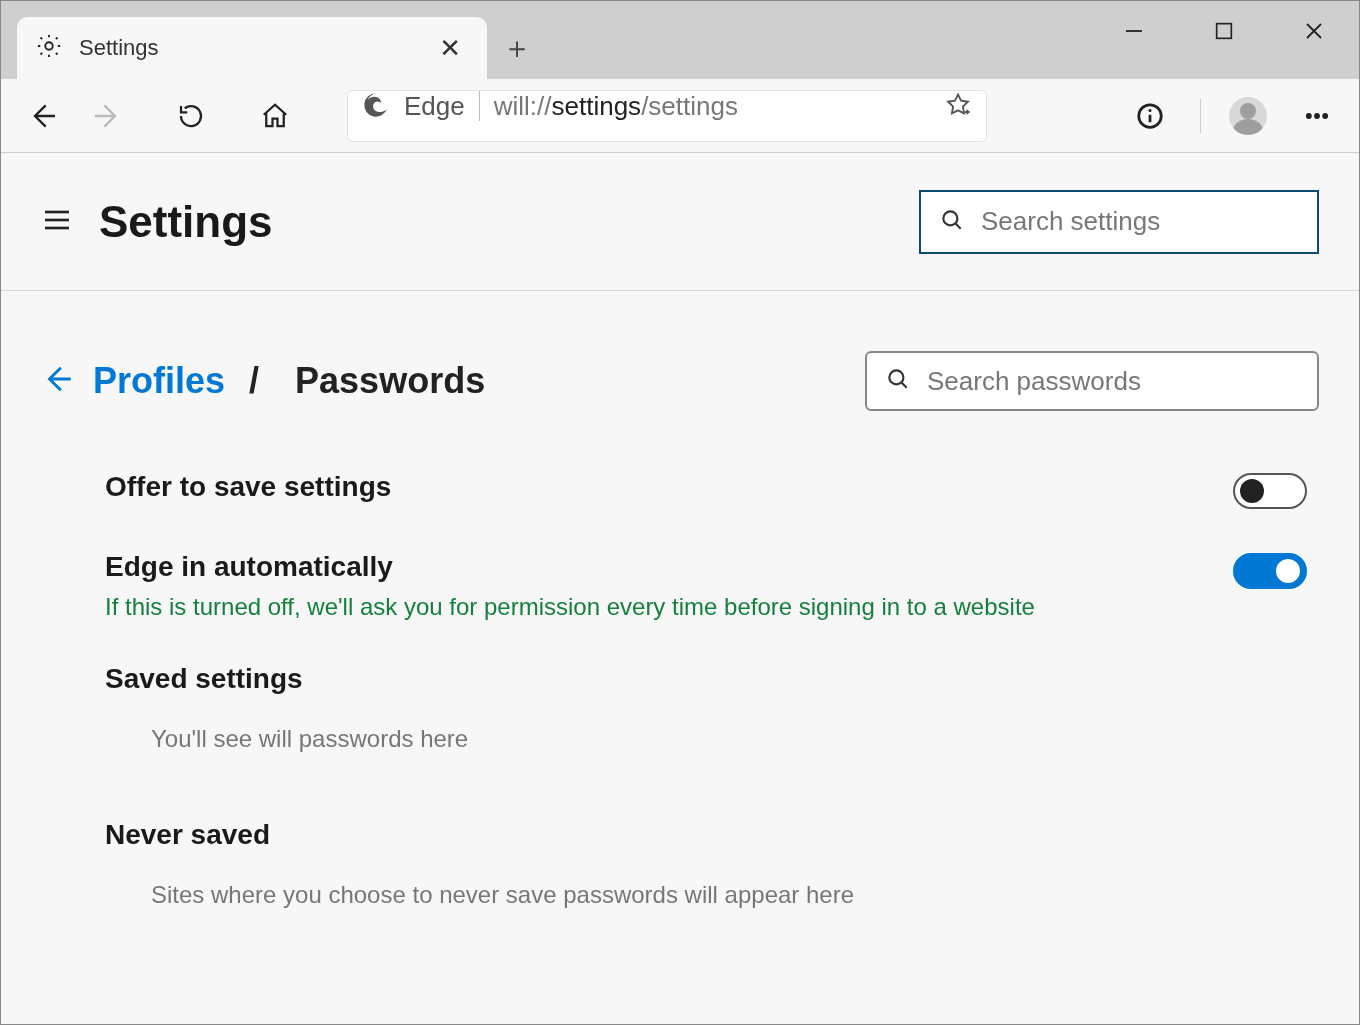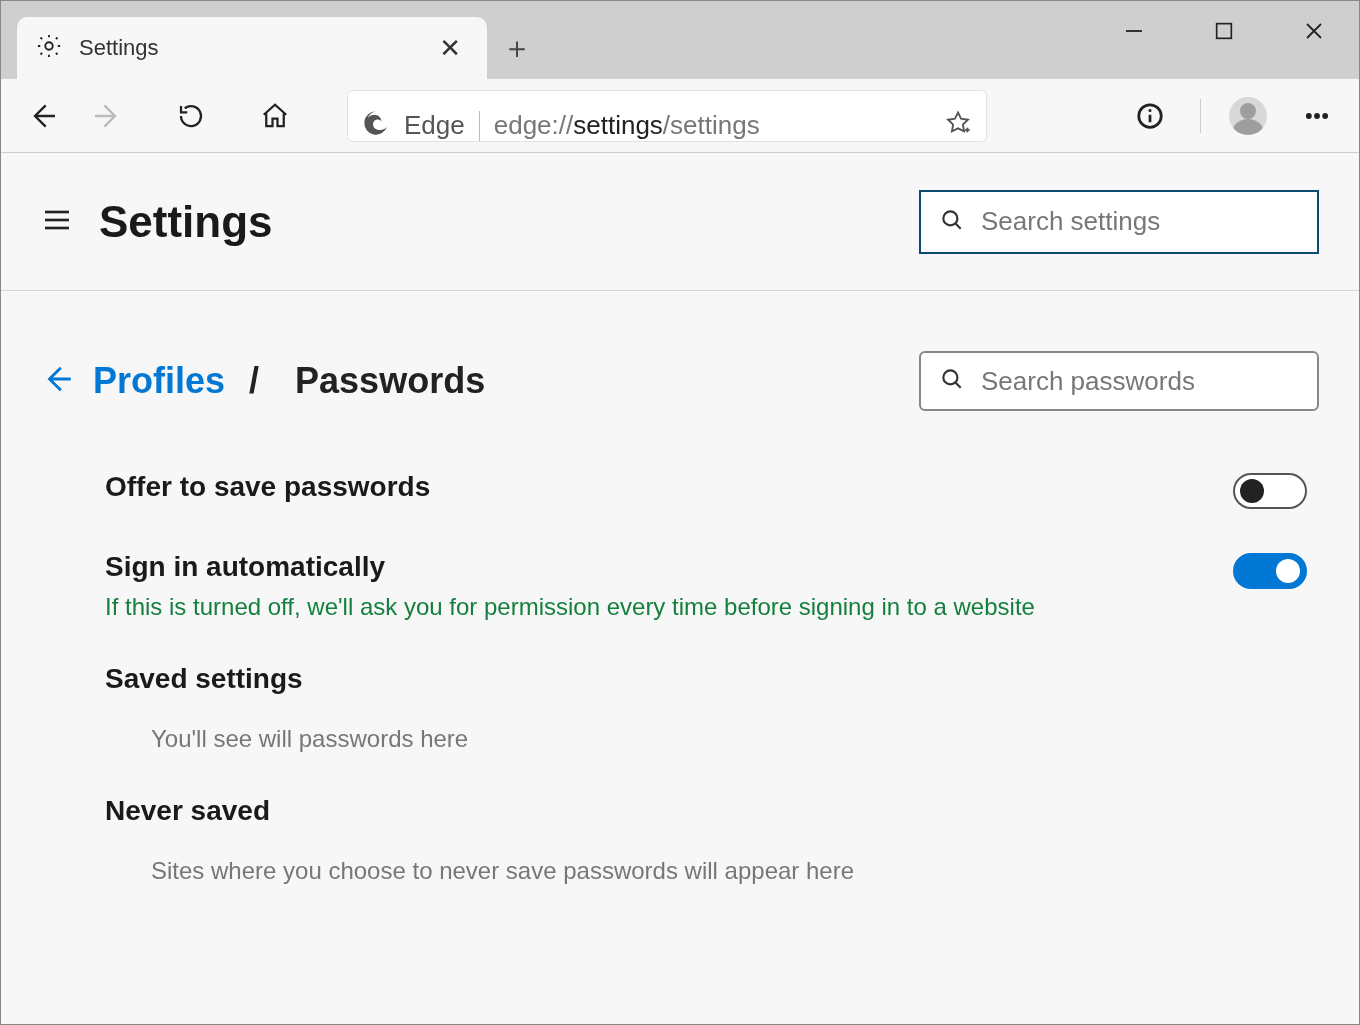--- a/index.html
+++ b/index.html
@@ -90,21 +90,21 @@
   }
   .nav-btn svg, .tool-btn svg { stroke: #222; }
   .nav-btn.disabled svg { stroke: #bbb; }
   .addressbar {
     flex: 0 0 640px;
     height: 52px;
     background: #fff;
     border: 1px solid #e2e2e2;
     border-radius: 6px;
     display: flex;
-    align-items: flex-end;
+    align-items: flex-start;
     padding: 0 14px;
     gap: 14px;
     margin-left: 30px;
   }
   .addr-label {
     font-size: 26px;
     color: #555;
   }
   .addr-divider {
     width: 1px;
@@ -219,21 +219,21 @@
     margin: 0 6px;
   }
   .crumb-current {
     font-size: 36px;
     font-weight: 600;
     color: #222;
     margin-left: 12px;
   }
   .search-passwords {
     margin-left: auto;
-    width: 400px;
+    width: 454px;
     height: 60px;
     border: 2px solid #888;
     border-radius: 6px;
     background: #fff;
     display: flex;
     align-items: center;
     padding: 0 18px;
     gap: 16px;
   }
   .search-passwords input {
@@ -358,21 +358,21 @@
   </div>
   <div class="addressbar">
     <span>
       <svg width="28" height="28" viewBox="0 0 24 24" fill="#555">
           <path d="M12 2a10 10 0 1 0 9.5 13c-1 2-3.5 3-6 3-4 0-6-2.5-6-5 0-2 1.5-4 4-4 1.5 0 2.5.8 3 1.5 0-3-2.5-5.5-6-5.5-2 0-4 1-5.5 2.5A10 10 0 0 1 12 2z"></path>
         </svg>
     </span>
     <span class="addr-label">Edge</span>
     <span class="addr-divider"></span>
     <span class="addr-url">
-      <span>edge://</span><span class="dark">settings</span><span>/settings</span>
+      <span>will://</span><span class="dark">settings</span><span>/settings</span>
     </span>
     <span>
       <svg width="28" height="28" viewBox="0 0 24 24" fill="none" stroke="#555" stroke-width="1.6">
           <path d="M12 3l2.6 5.3 5.9.9-4.3 4.1 1 5.8L12 16.6 6.8 19.1l1-5.8L3.5 9.2l5.9-.9L12 3z"></path>
           <line x1="18" y1="18" x2="22" y2="18"></line>
           <line x1="20" y1="16" x2="20" y2="20"></line>
         </svg>
     </span>
   </div>
   <div class="toolbar-right">
@@ -432,40 +432,40 @@
             <line x1="20" y1="20" x2="15" y2="15"></line>
           </svg>
       </span>
       <input type="text" placeholder="Search passwords" style="">
     </div>
   </div>
 
   <div class="section">
     <div class="row">
       <div class="row-text">
-        <div class="row-title">Offer to save passwords</div>
+        <div class="row-title">Offer to save settings</div>
       </div>
       <div class="toggle" id="toggle-offer">
           <div class="knob"></div>
         </div>
     </div>
 
     <div class="row">
       <div class="row-text">
-        <div class="row-title">Sign in automatically</div>
+        <div class="row-title">Edge in automatically</div>
         <div class="row-desc">If this is turned off, we'll ask you for permission every time before signing in to a website</div>
       </div>
       <div class="toggle on" id="toggle-auto">
           <div class="knob"></div>
         </div>
     </div>
 
     <div class="row" style="display:block;">
       <div class="row-title">Saved settings</div>
       <div class="row-sub">You'll see will passwords here</div>
     </div>
 
-    <div class="row" style="display:block; margin-top:42px;">
+    <div class="row" style="display:block; margin-top:66px;">
       <div class="row-title">Never saved</div>
       <div class="row-sub">Sites where you choose to never save passwords will appear here</div>
     </div>
   </div>
 </div>
 
 </body></html>

